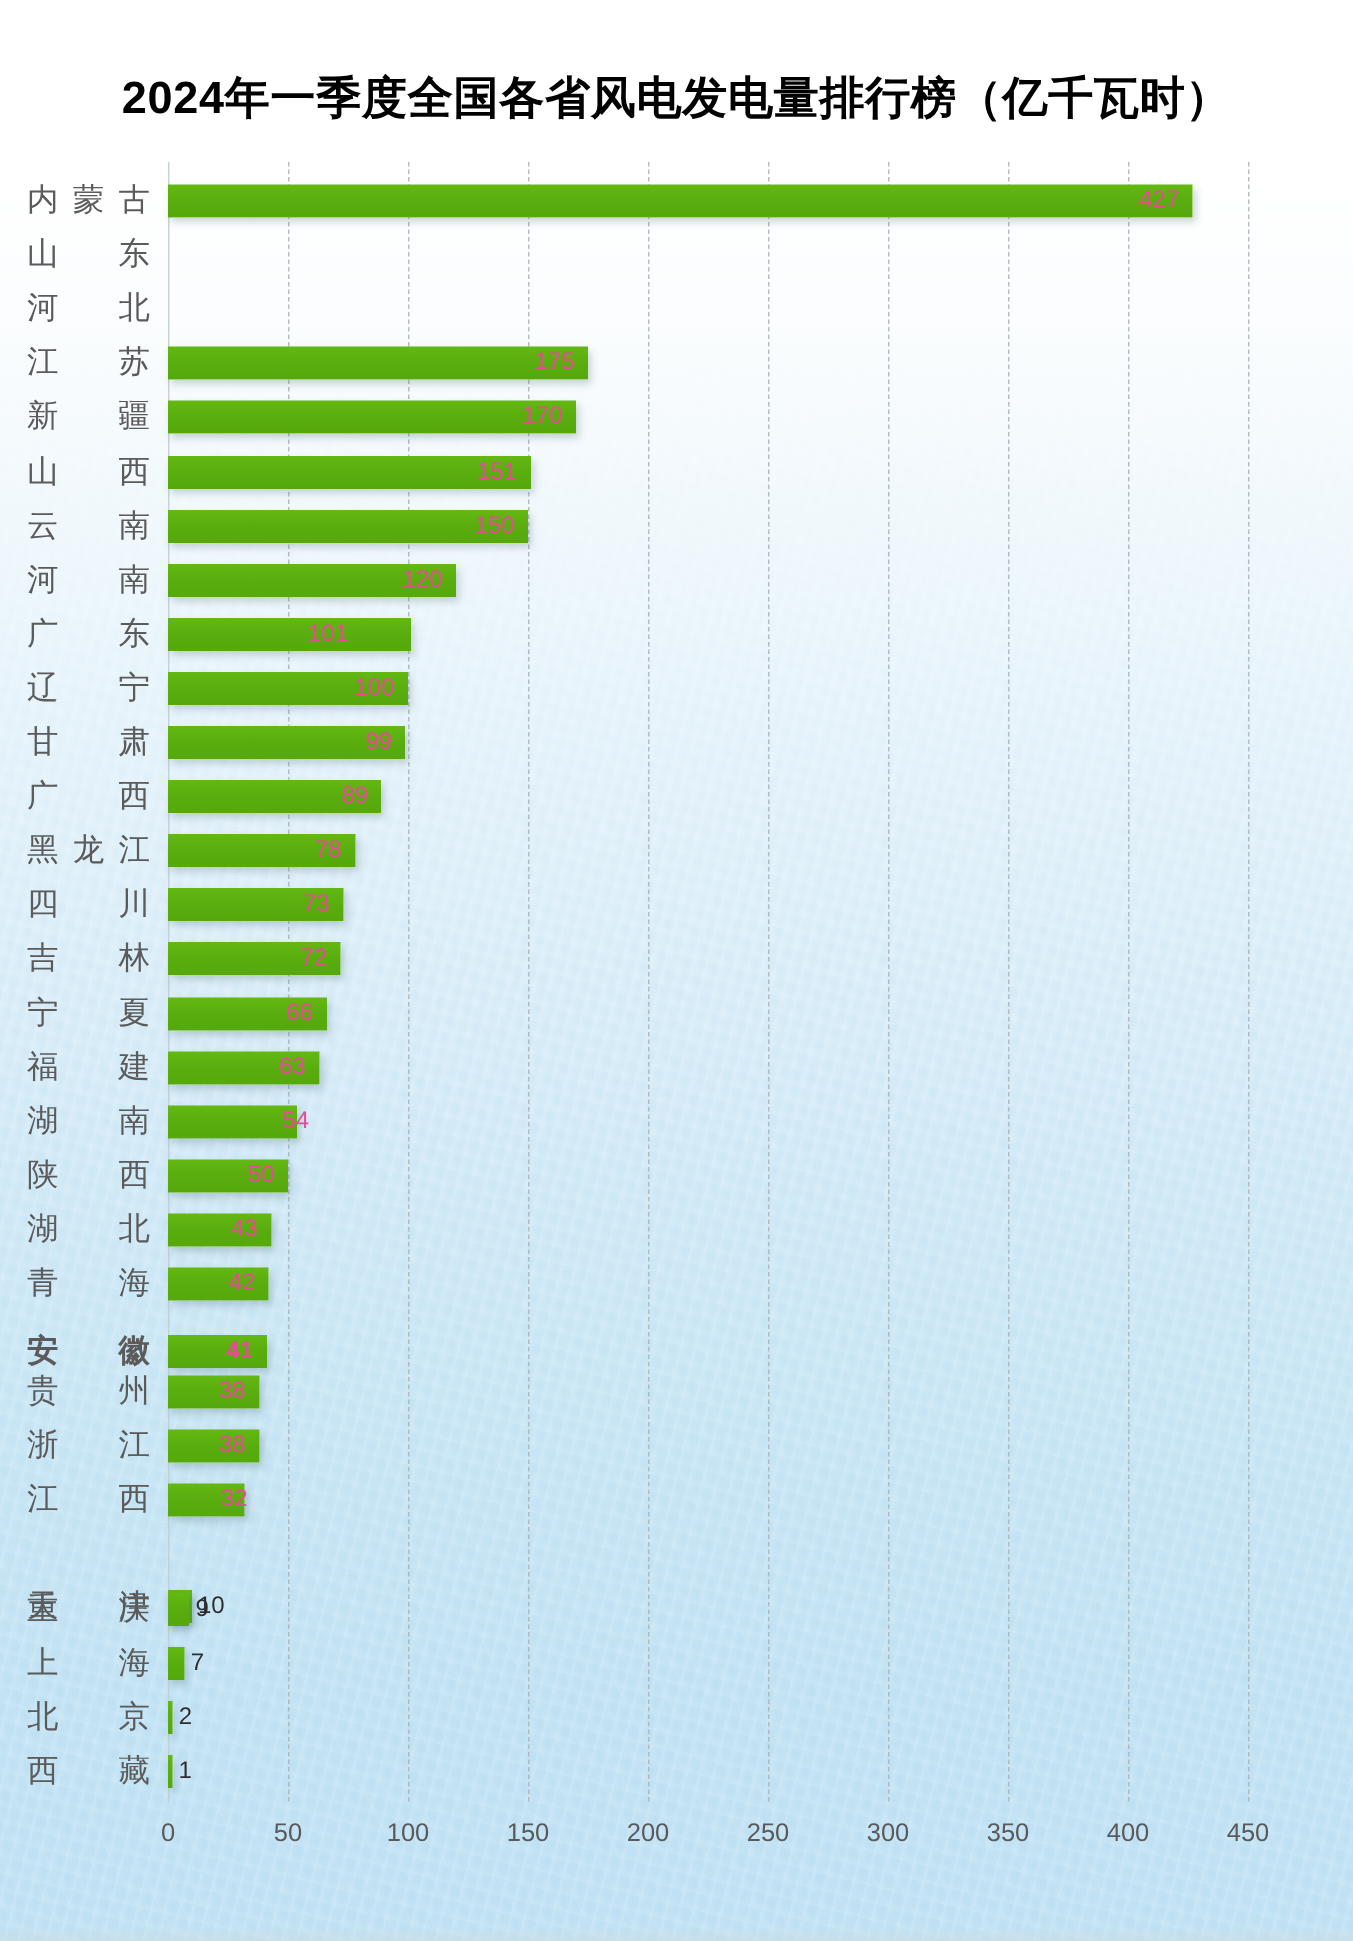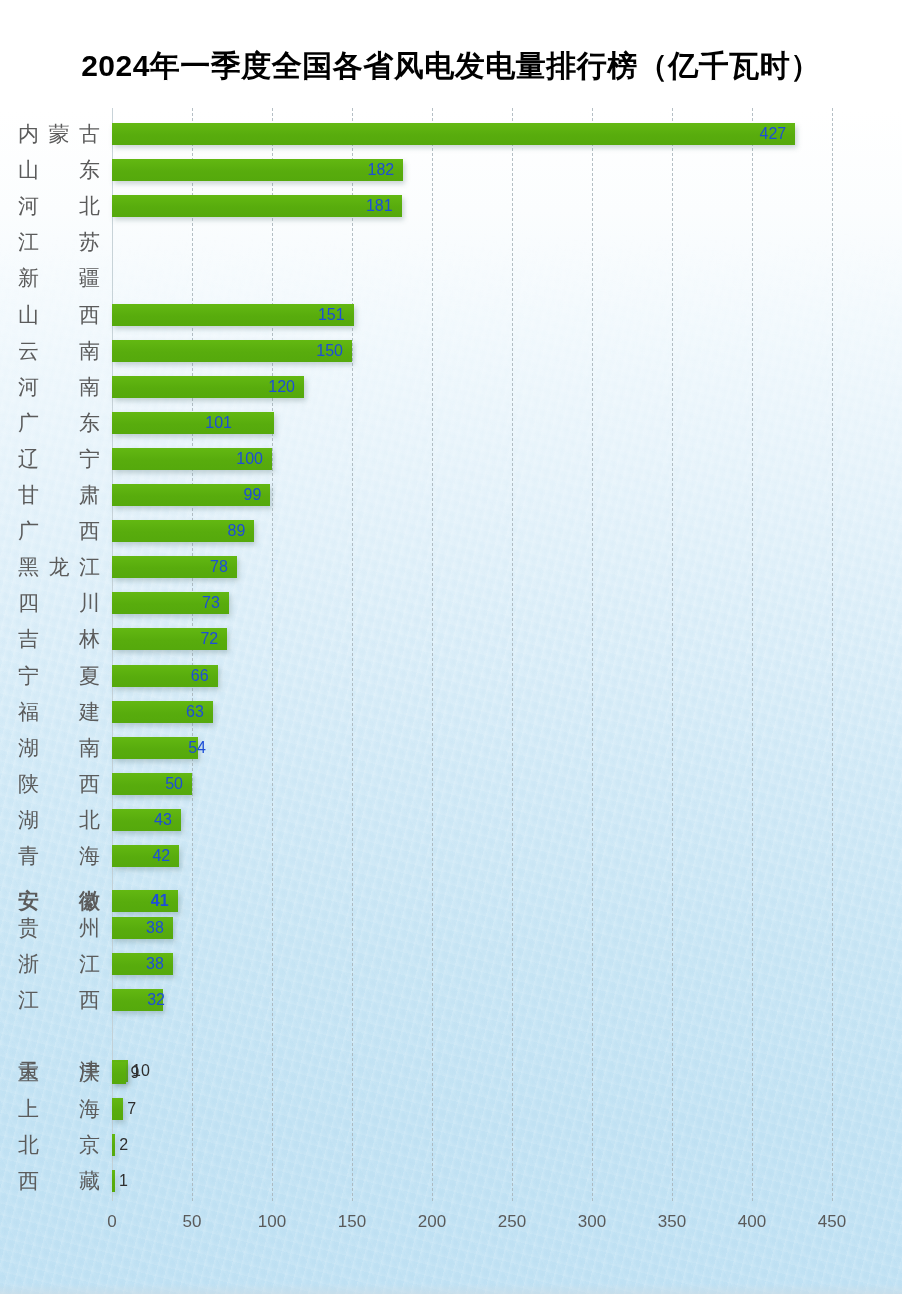--- a/index.html
+++ b/index.html
@@ -140,21 +140,21 @@
     height: 22px;
     background: linear-gradient(180deg, #63b812 0%, #58ac0d 55%, #55a90c 100%);
     box-shadow: 2px 3px 5px rgba(90,120,120,0.30);
   }
   .bar-value {
     position: absolute;
     top: 0;
     height: 22px;
     line-height: 22px;
     font-size: 16px;
-    color: #1d4ed8;
+    color: #ec4899;
     white-space: nowrap;
   }
   .bar-value.inside {
     right: 9px;
   }
   .bar-value.outside {
     color: #2e2e2e;
   }
 
   
@@ -202,37 +202,37 @@
     <div class="rows" id="rows">
         <div class="row" style="top: 116px;">
           <div class="cat-label three-char">内蒙古</div>
           <div class="bar-wrap" style="left: 112px; width: 683.2px;">
             <div class="bar" style="width: 683.2px;"></div>
             <div class="bar-value inside">427</div>
           </div>
         </div>
         <div class="row" style="top: 152.1px;">
           <div class="cat-label">山东</div>
-          <div class="bar-wrap" style="left: 112px; width: 291.2px;">
-            <div class="bar" style="width: 291.2px;"></div>
-            <div class="bar-value inside">182</div>
-          </div>
         </div>
         <div class="row" style="top: 188.2px;">
           <div class="cat-label">河北</div>
-          <div class="bar-wrap" style="left: 112px; width: 289.6px;">
-            <div class="bar" style="width: 289.6px;"></div>
-            <div class="bar-value inside">181</div>
-          </div>
         </div>
         <div class="row" style="top: 224.3px;">
           <div class="cat-label">江苏</div>
+          <div class="bar-wrap" style="left: 112px; width: 280px;">
+            <div class="bar" style="width: 280px;"></div>
+            <div class="bar-value inside">175</div>
+          </div>
         </div>
         <div class="row" style="top: 260.4px;">
           <div class="cat-label">新疆</div>
+          <div class="bar-wrap" style="left: 112px; width: 272px;">
+            <div class="bar" style="width: 272px;"></div>
+            <div class="bar-value inside">170</div>
+          </div>
         </div>
         <div class="row" style="top: 296.5px;">
           <div class="cat-label">山西</div>
           <div class="bar-wrap" style="left: 112px; width: 241.6px;">
             <div class="bar" style="width: 241.6px;"></div>
             <div class="bar-value inside">151</div>
           </div>
         </div>
         <div class="row" style="top: 332.6px;">
           <div class="cat-label">云南</div>

